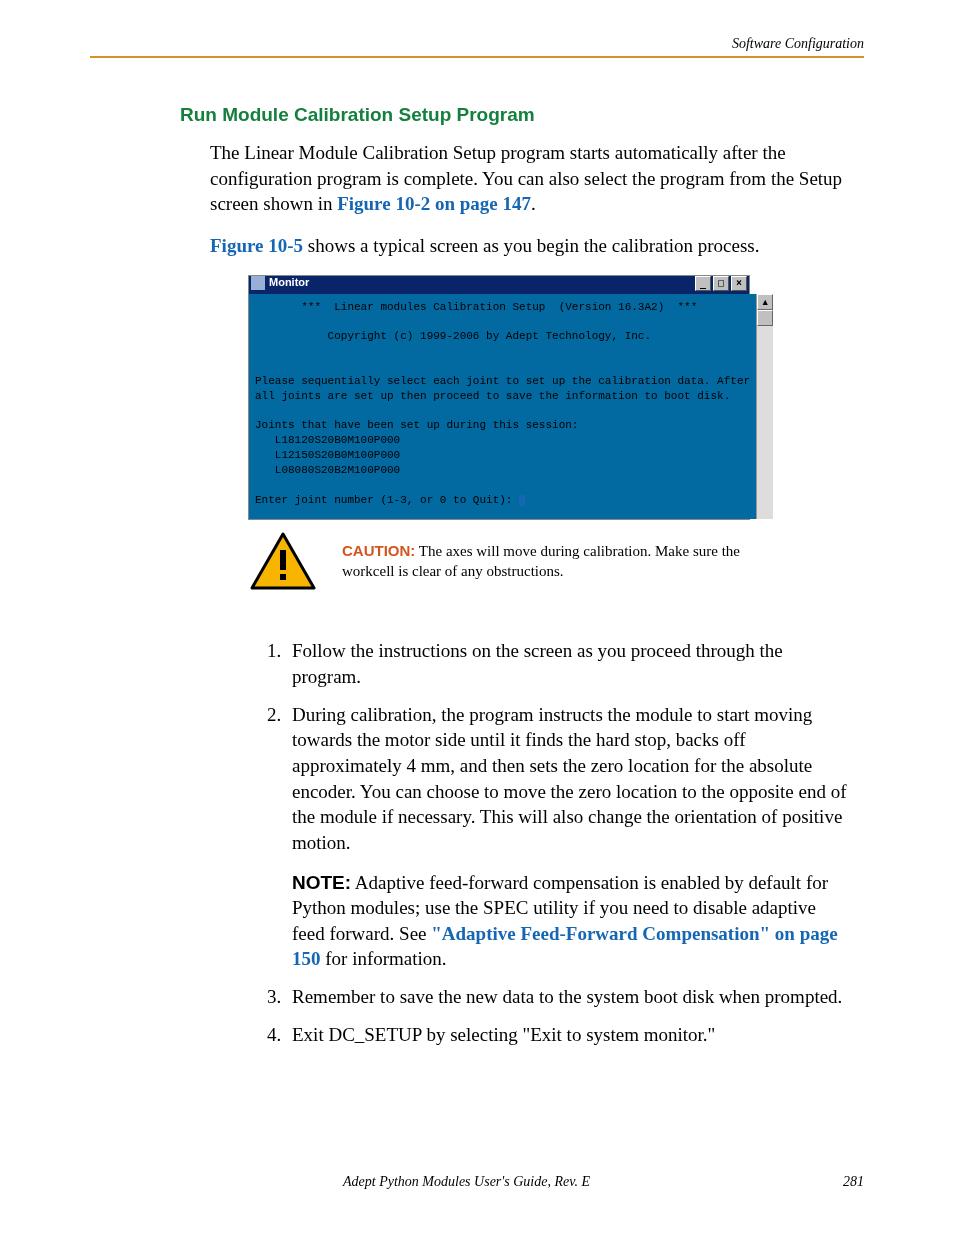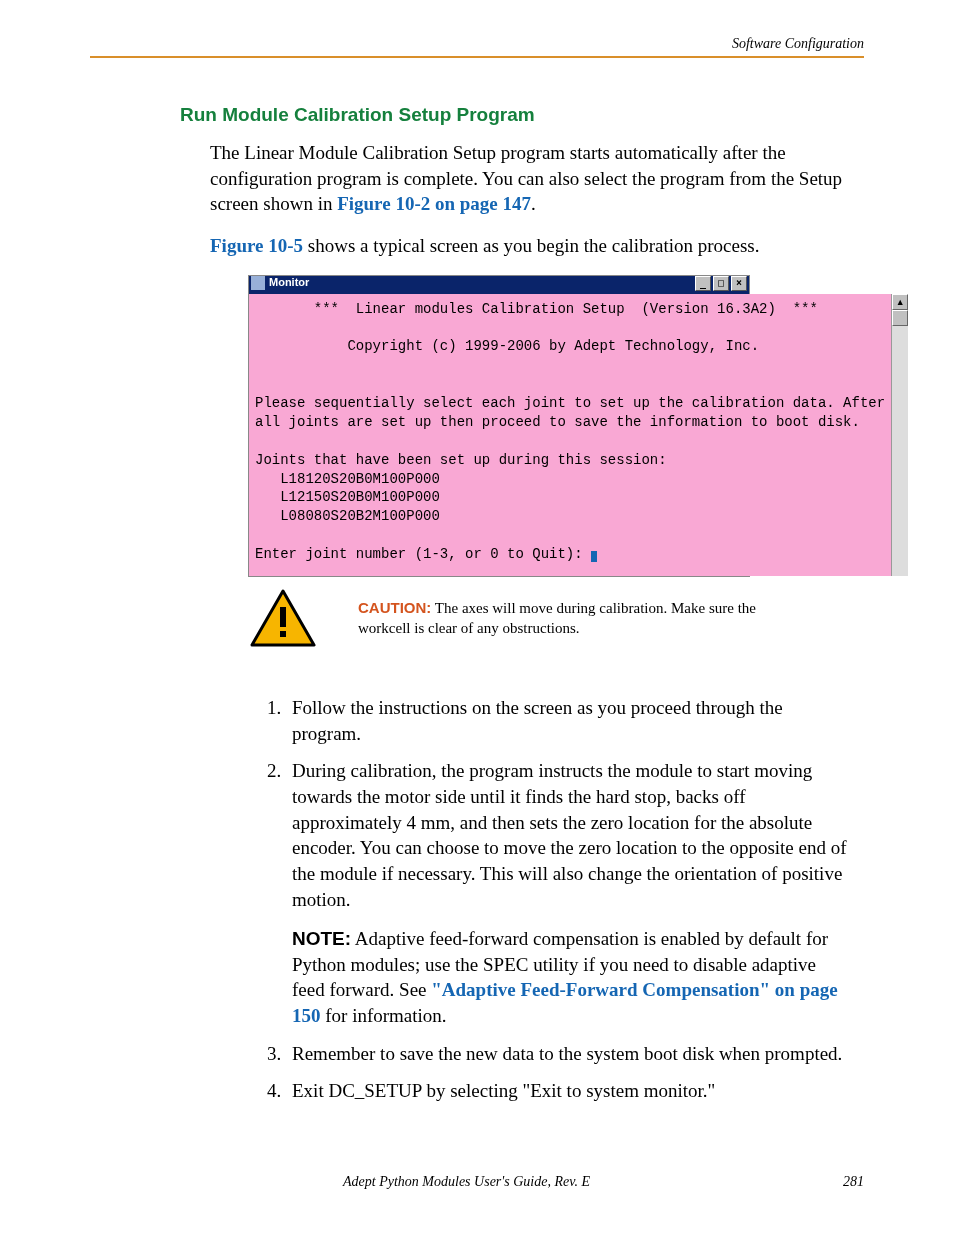--- a/index.html
+++ b/index.html
@@ -67,23 +67,23 @@
     width:14px; height:13px; background:#c0c0c0; color:#000;
     font-size:10px; line-height:12px; text-align:center;
     border:1px solid #fff; border-right-color:#555; border-bottom-color:#555;
     font-family: monospace;
   }
   .term-area {
     display:flex;
   }
   .term {
     flex:1;
-    background:#f9a8d4;
+    background:#0369a1;
     font-family: "Courier New", monospace;
-    font-size: 14px;
+    font-size: 11px;
     line-height: 1.35;
     color:#000;
     padding: 6px 6px 12px 6px;
     white-space: pre;
     min-height: 190px;
   }
   .cursor {
     display:inline-block; width:6px; height:11px; background:#1566b3; vertical-align:text-bottom;
   }
   .scroll-col {
@@ -104,21 +104,21 @@
     font-family: "Trebuchet MS", "Segoe UI", Arial, sans-serif;
     font-weight: bold;
     font-size: 14px;
     margin: 14px 0 40px 0;
   }
 
   
   .caution-row {
     display:flex;
     align-items:center;
-    gap: 42px;
+    gap: 26px;
     padding-left: 160px;
     padding-right: 80px;
     margin-bottom: 48px;
   }
   .warn-icon svg { display:block; }
   .caution-text { font-size:15px; line-height:1.35; }
   .caution-label { color:#d4541e; font-weight:bold; font-family:"Trebuchet MS", Arial, sans-serif; }
 
   
   .ol {

